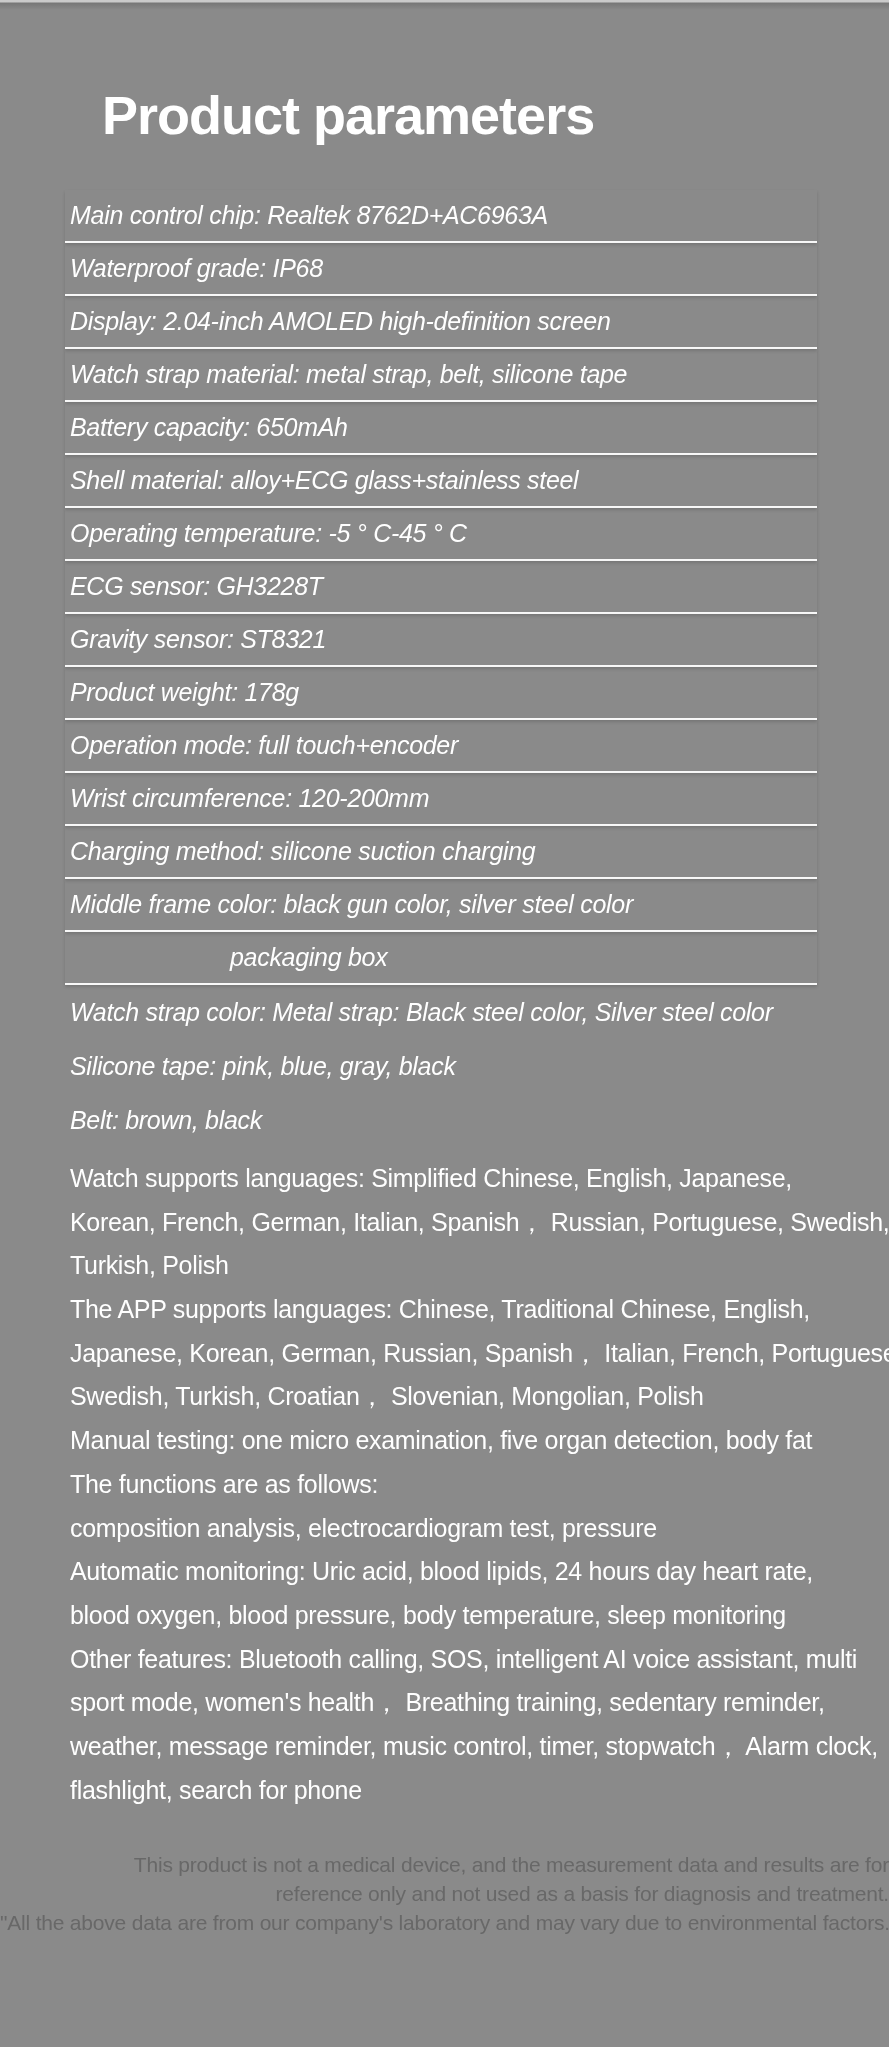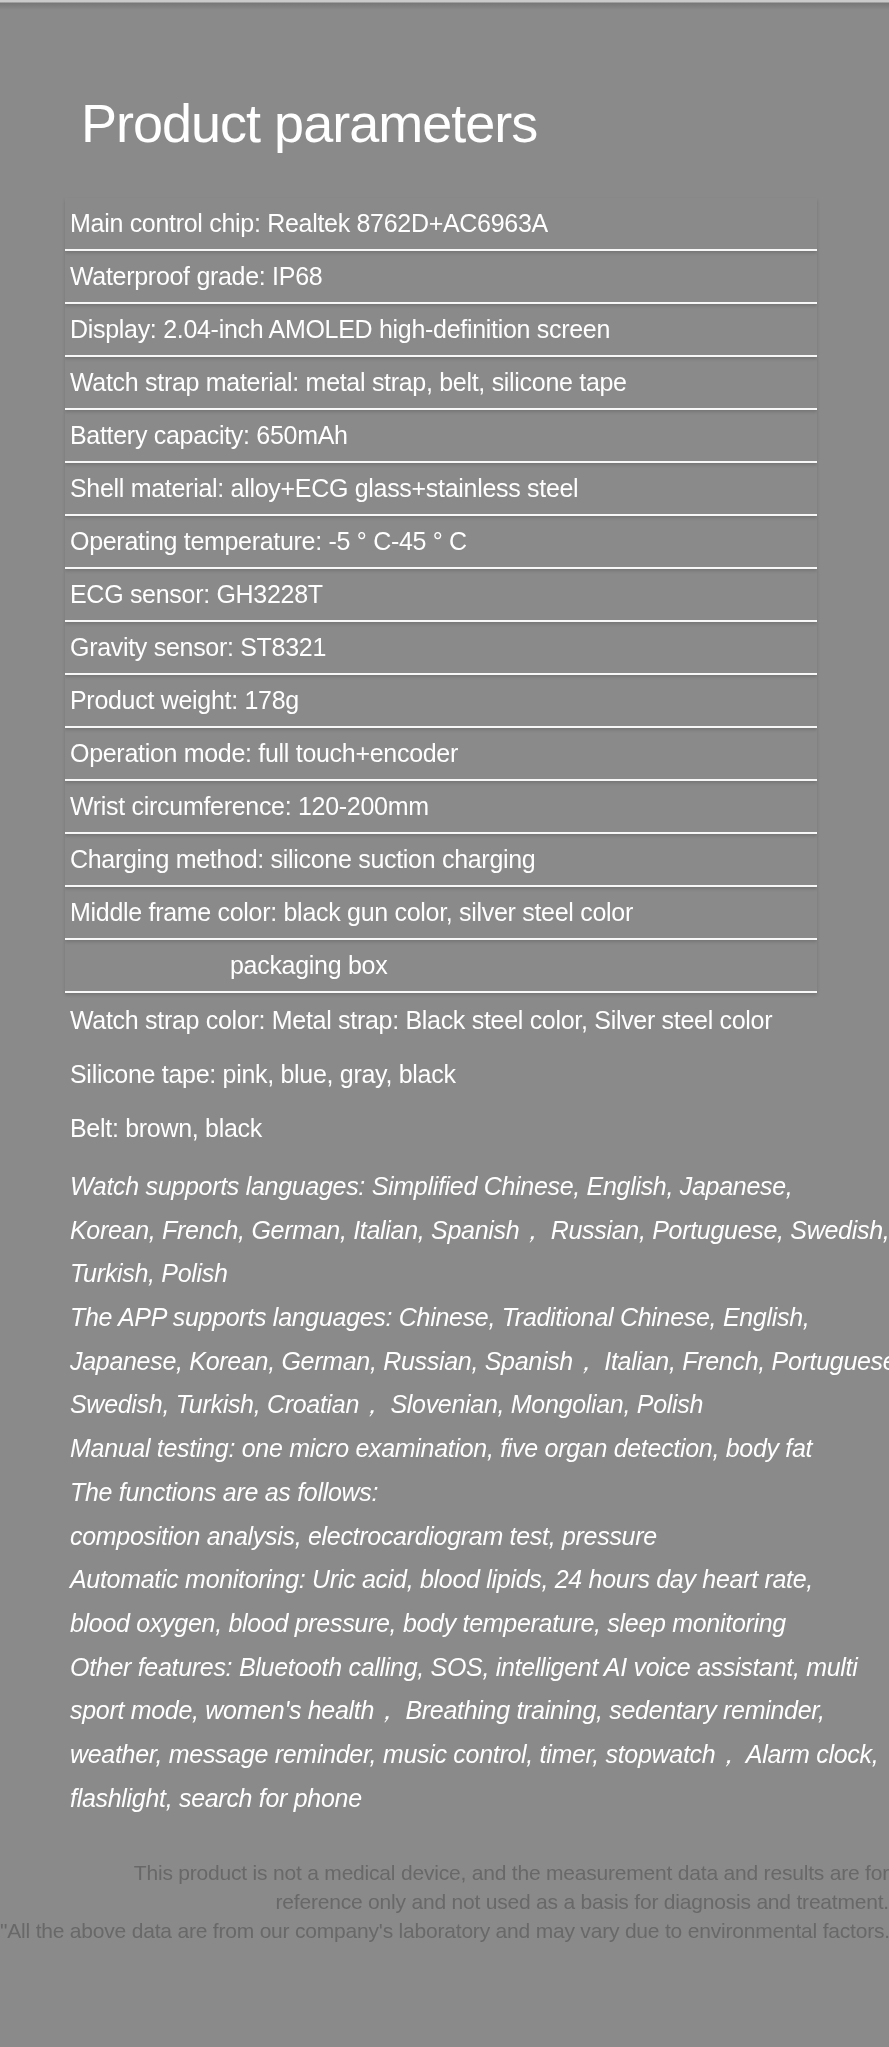--- a/index.html
+++ b/index.html
@@ -24,30 +24,31 @@
       rgba(255,255,255,0.55) 2px,
       rgba(0,0,0,0.14) 3px,
       rgba(0,0,0,0.0) 10px);
     pointer-events: none;
   }
   .sheet {
     position: absolute;
     top: 0; left: 0; right: 0;
   }
   h1.page-title {
-    margin: 8px;
-    padding: 84px 0 0 73px;
+    margin: 0;
+    padding: 84px 0 0 102px;
     font-size: 54px;
     line-height: 62px;
-    font-weight: normal;
+    font-weight: bold;
     letter-spacing: -1px;
     color: var(--fg, #ffffff);
   }
   .spec-table {
     margin: 44px 72px 0 65px; 
+    font-style: italic;
   }
   .row {
     box-sizing: border-box;
     height: 53px;
     display: flex;
     align-items: center;
     padding-left: 5px;
     border-bottom: 2px solid var(--divider, #f8f8f8);
     box-shadow: 0 2px 3px rgba(0,0,0,0.15);
   }
@@ -68,21 +69,20 @@
   .feature-text {
     margin: 10px 0 0 70px;
   }
   .feature-line {
     height: 43.7px;
     line-height: 43.7px;
     font-size: 25px;
     letter-spacing: -0.3px;
     color: var(--fg, #ffffff);
     white-space: nowrap;
-    font-style: italic;
   }
   .disclaimer {
     margin-top: 38px;
     text-align: right;
   }
   .disclaimer-line {
     font-size: 21px;
     line-height: 29px;
     letter-spacing: -0.2px;
     color: var(--muted, #686868);

